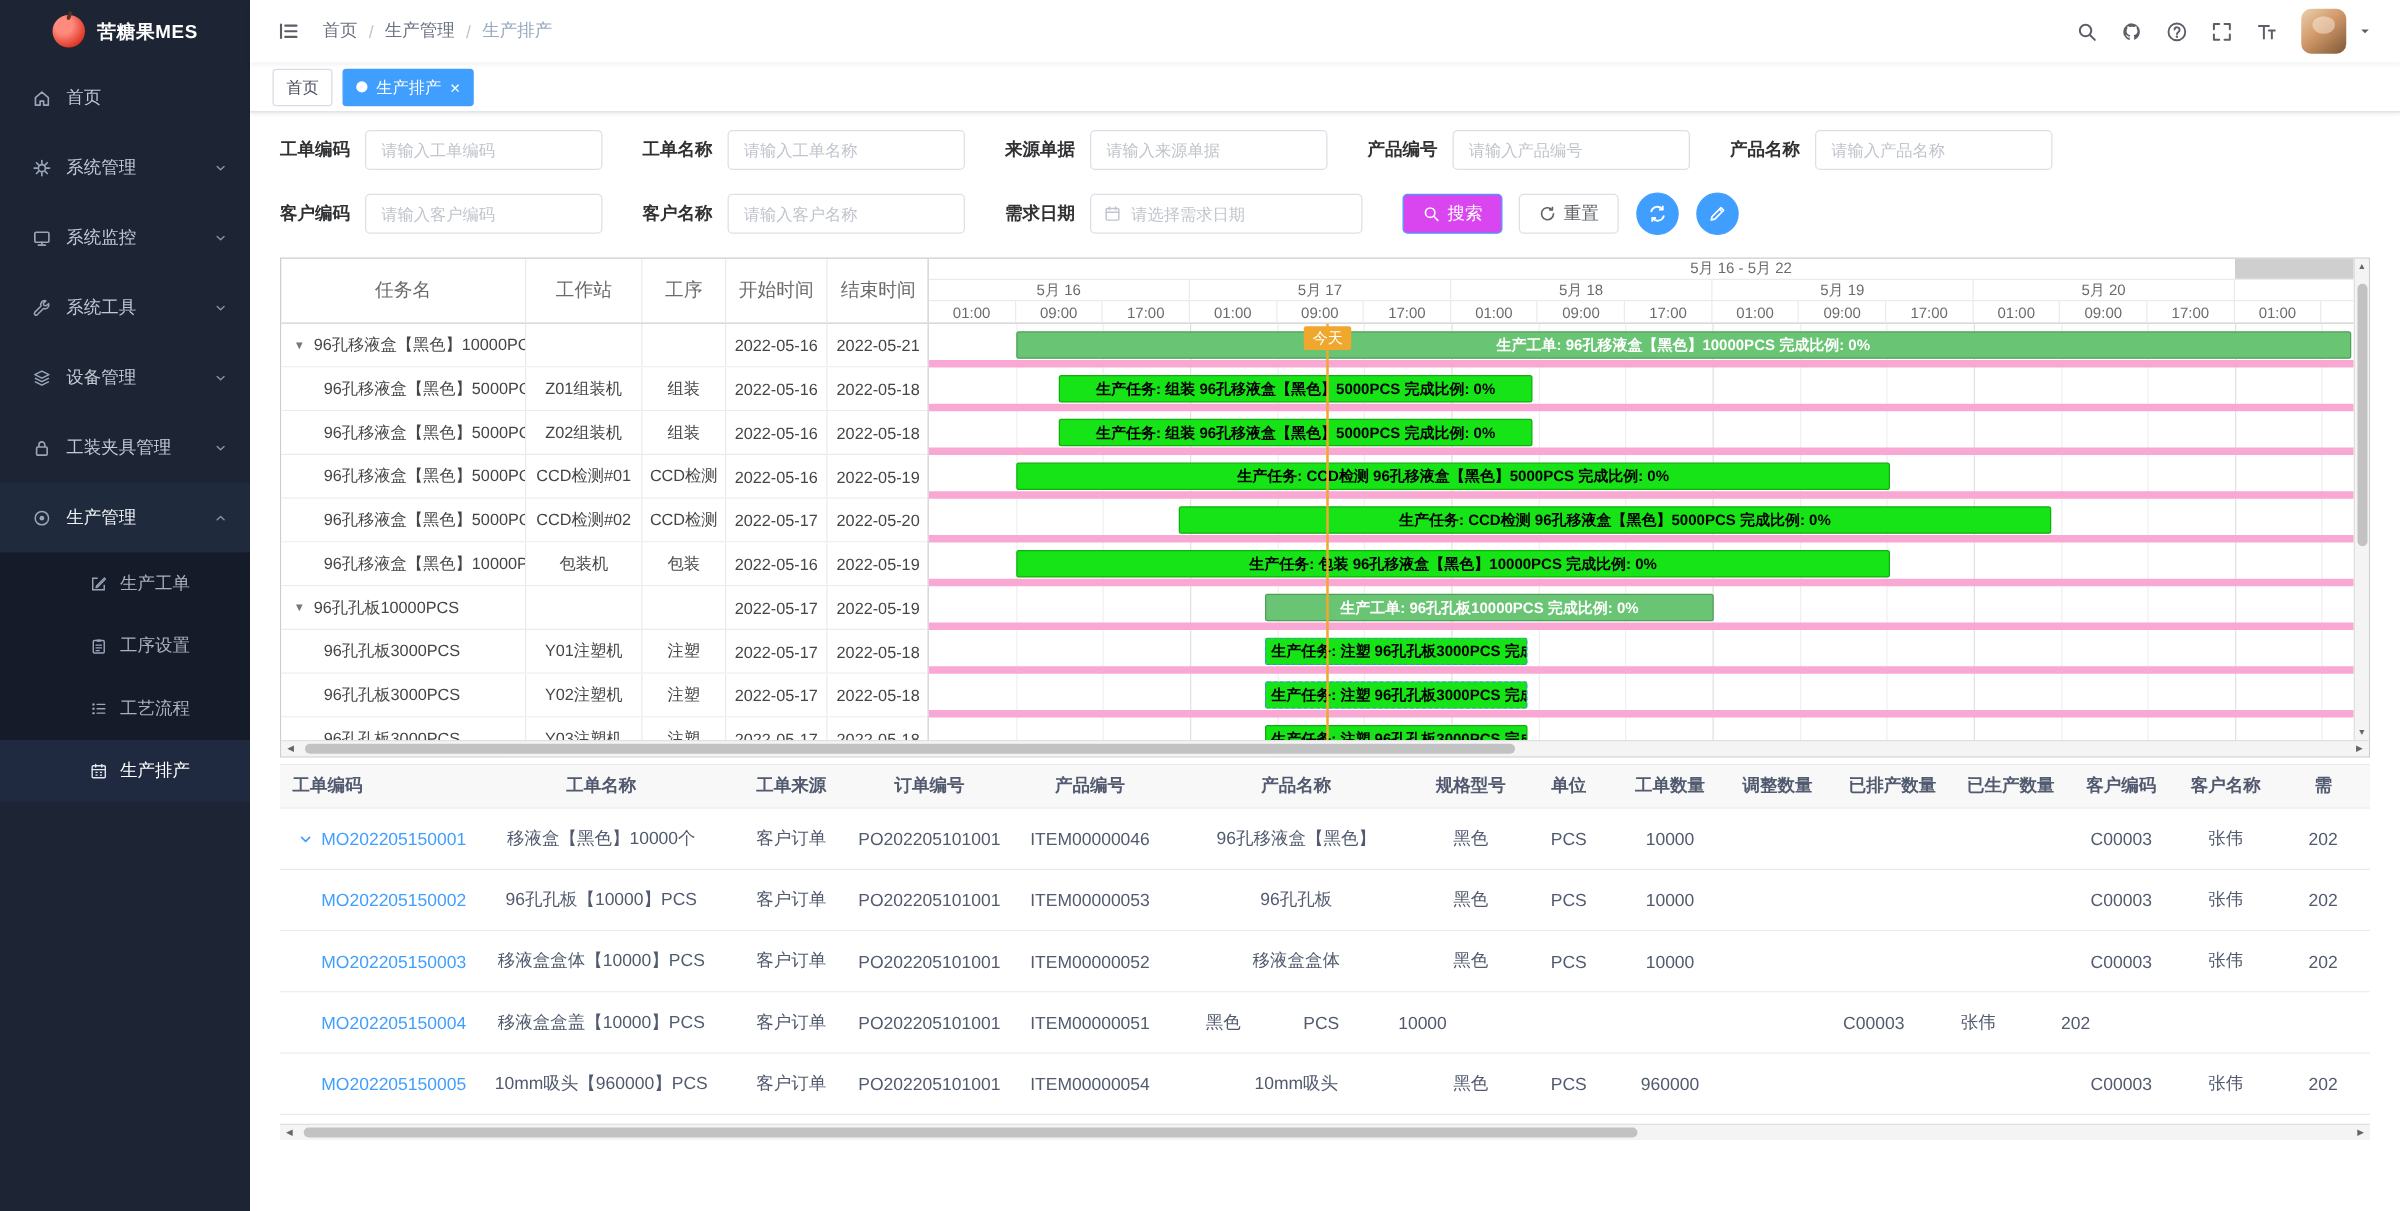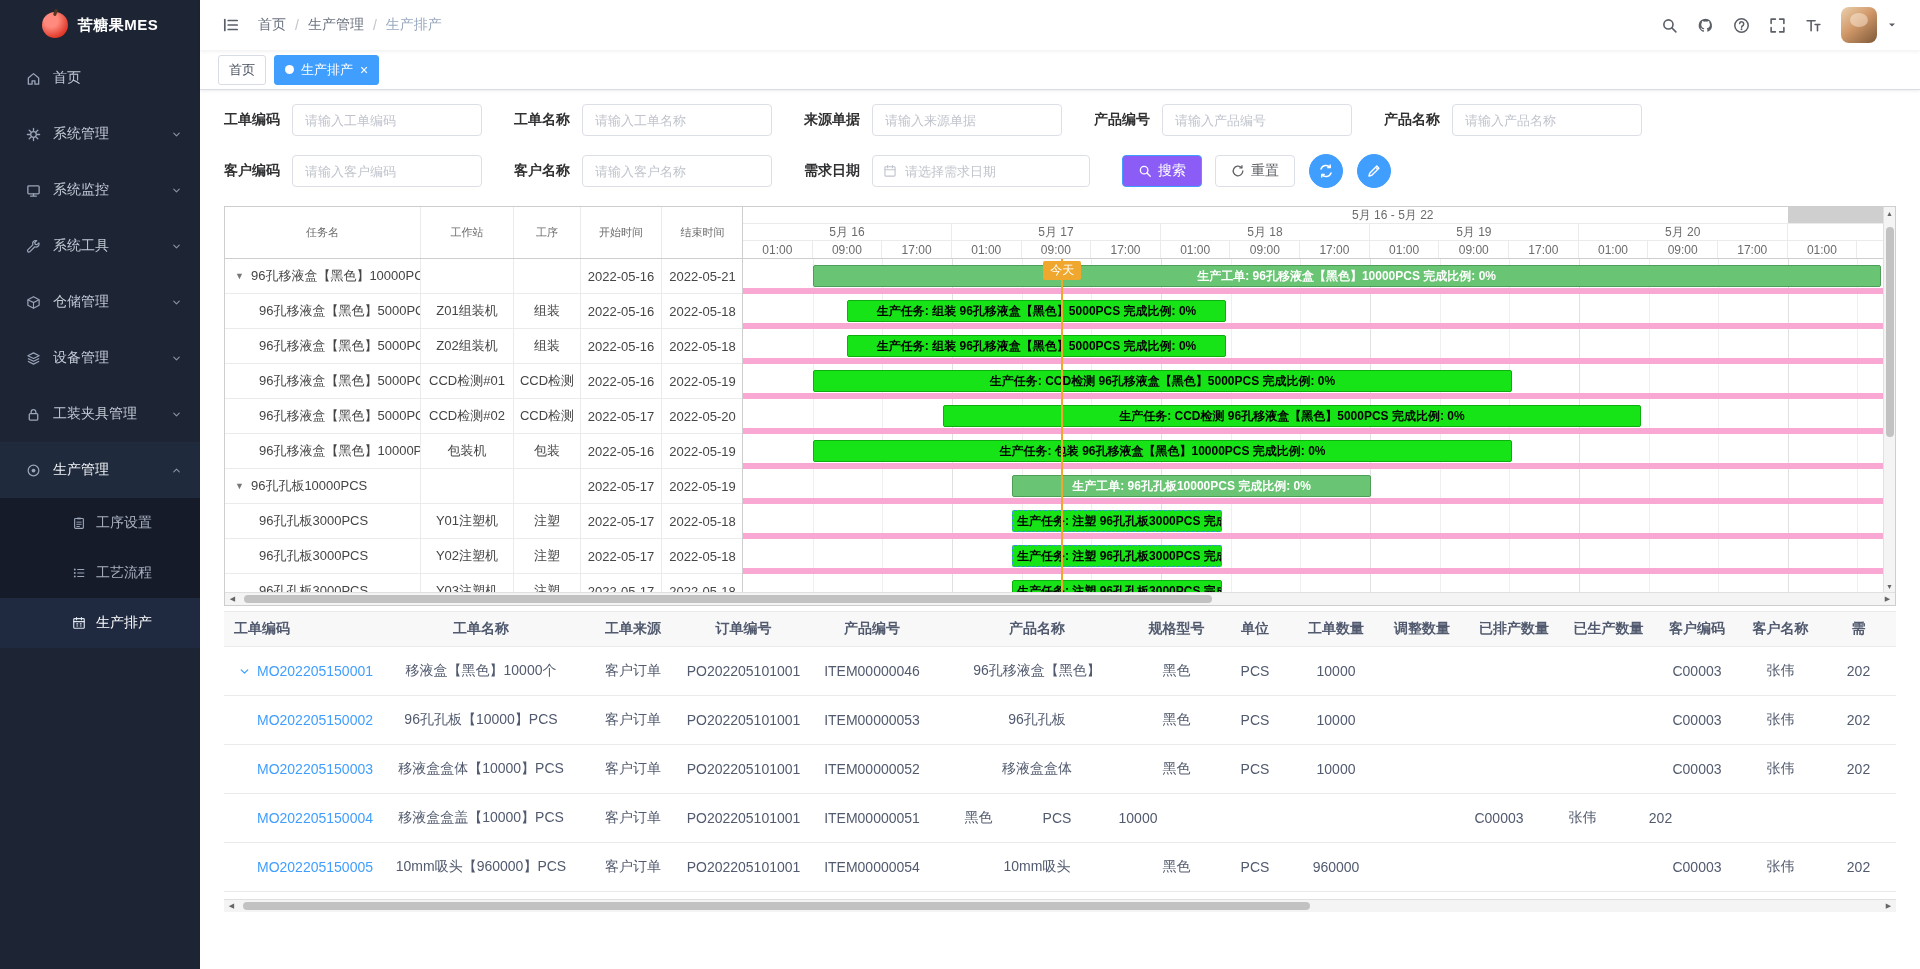--- a/index.html
+++ b/index.html
@@ -60,32 +60,32 @@
   .filter-row{display:flex;align-items:center;margin-bottom:18px}
   .filter-group{display:flex;align-items:center;margin-right:32px}
   .f-label{font-weight:bold;color:#303133;margin-right:12px;white-space:nowrap;font-size:14px}
   input.f-input{width:190px;height:32px;border:1px solid #dcdfe6;border-radius:4px;padding:0 12px;font-size:13px;color:#606266;outline:none;font-family:inherit}
   input::placeholder{color:#c0c4cc}
   .f-input.date{width:218px;height:32px;border:1px solid #dcdfe6;border-radius:4px;display:flex;align-items:center;padding:0 10px;gap:8px;background:#fff}
   .cal-icn{width:14px;height:14px;color:#c0c4cc;flex:0 0 14px}
   .bare-input{border:none;outline:none;flex:1;font-size:13px;color:#606266;font-family:inherit;min-width:0}
   .btn{height:32px;display:inline-flex;align-items:center;gap:6px;border-radius:4px;font-size:14px;cursor:pointer;font-family:inherit}
   .btn-icn{width:14px;height:14px}
-  .btn-primary{background:#8b5cf6;border:1px solid #409eff;color:#fff;padding:0 15px}
+  .btn-primary{background:#d946ef;border:1px solid #409eff;color:#fff;padding:0 15px}
   .btn-plain{background:#fff;border:1px solid #dcdfe6;color:#606266;padding:0 15px;margin-left:13px}
   .btn-circle{width:34px;height:34px;border-radius:50%;background:#409eff;border:1px solid #409eff;color:#fff;
     display:inline-flex;align-items:center;justify-content:center;cursor:pointer;margin-left:14px}
   .btn-circle .btn-icn{width:16px;height:16px}
 
   
   .gantt{width:1672px;border:1px solid #cecece;background:#fff;margin-bottom:5px}
   .g-main{display:flex;height:385px}
   .g-left{width:518px;flex:0 0 518px;border-right:1px solid #cecece;overflow:hidden}
   .g-left-header{height:52px;display:flex;border-bottom:1px solid #cecece}
-  .g-col-h{display:flex;align-items:center;justify-content:center;font-size:11px;color:#6b6b6b;border-right:1px solid #ebebeb;flex:0 0 auto}
+  .g-col-h{display:flex;align-items:center;justify-content:center;font-size:15px;color:#6b6b6b;border-right:1px solid #ebebeb;flex:0 0 auto}
   .g-col-h:last-child{border-right:none}
   .g-body{height:333px;overflow:hidden}
   .g-row{height:35px;display:flex;border-bottom:1px solid #ebebeb;background:#fff;cursor:pointer}
   .g-cell{display:flex;align-items:center;justify-content:center;font-size:13px;color:#454545;border-right:1px solid #ebebeb;overflow:hidden;white-space:nowrap;flex:0 0 auto}
   .g-cell:last-child{border-right:none}
   .g-cell.name{justify-content:flex-start;padding-left:34px}
   .g-cell.name.group{padding-left:10px}
   .tri{font-size:9px;color:#777;margin-right:7px;cursor:pointer}
   .nm{overflow:hidden;white-space:nowrap}
   .g-right{flex:1;min-width:0;position:relative;overflow:hidden}
@@ -184,48 +184,34 @@
           <span class="mi-label">系统工具</span>
           <span class="icn mi-arrow">
             <svg viewBox="0 0 16 16">
               <path d="m4 6 4 4 4-4" fill="none" stroke="currentColor" stroke-width="1.6" stroke-linecap="round" stroke-linejoin="round"></path>
             </svg>
           </span>
         </div>
         <div class="menu-item">
           <span class="icn mi-icn">
             <svg viewBox="0 0 16 16">
-              <path d="M8 1.8 14 5v6L8 14.2 2 11V5z" fill="none" stroke="currentColor" stroke-width="1.3" stroke-linejoin="round"></path>
-              <path d="M2 5l6 3 6-3M8 8v6" fill="none" stroke="currentColor" stroke-width="1.2"></path>
-            </svg>
-          </span>
-          <span class="mi-label">仓储管理</span>
+              <path d="M8 2 14 5 8 8 2 5z" fill="none" stroke="currentColor" stroke-width="1.3" stroke-linejoin="round"></path>
+              <path d="M2 8l6 3 6-3M2 11l6 3 6-3" fill="none" stroke="currentColor" stroke-width="1.3" stroke-linejoin="round"></path>
+            </svg>
+          </span>
+          <span class="mi-label">设备管理</span>
           <span class="icn mi-arrow">
             <svg viewBox="0 0 16 16">
               <path d="m4 6 4 4 4-4" fill="none" stroke="currentColor" stroke-width="1.6" stroke-linecap="round" stroke-linejoin="round"></path>
             </svg>
           </span>
         </div>
         <div class="menu-item">
           <span class="icn mi-icn">
             <svg viewBox="0 0 16 16">
-              <path d="M8 2 14 5 8 8 2 5z" fill="none" stroke="currentColor" stroke-width="1.3" stroke-linejoin="round"></path>
-              <path d="M2 8l6 3 6-3M2 11l6 3 6-3" fill="none" stroke="currentColor" stroke-width="1.3" stroke-linejoin="round"></path>
-            </svg>
-          </span>
-          <span class="mi-label">设备管理</span>
-          <span class="icn mi-arrow">
-            <svg viewBox="0 0 16 16">
-              <path d="m4 6 4 4 4-4" fill="none" stroke="currentColor" stroke-width="1.6" stroke-linecap="round" stroke-linejoin="round"></path>
-            </svg>
-          </span>
-        </div>
-        <div class="menu-item">
-          <span class="icn mi-icn">
-            <svg viewBox="0 0 16 16">
               <rect x="3.5" y="7" width="9" height="7" rx="1" fill="none" stroke="currentColor" stroke-width="1.4"></rect>
               <path d="M5.5 7V5.2a2.5 2.5 0 0 1 5 0V7" fill="none" stroke="currentColor" stroke-width="1.4"></path>
             </svg>
           </span>
           <span class="mi-label">工装夹具管理</span>
           <span class="icn mi-arrow">
             <svg viewBox="0 0 16 16">
               <path d="m4 6 4 4 4-4" fill="none" stroke="currentColor" stroke-width="1.6" stroke-linecap="round" stroke-linejoin="round"></path>
             </svg>
           </span>
@@ -238,20 +224,29 @@
             </svg>
           </span>
           <span class="mi-label">生产管理</span>
           <span class="icn mi-arrow flip">
             <svg viewBox="0 0 16 16">
               <path d="m4 6 4 4 4-4" fill="none" stroke="currentColor" stroke-width="1.6" stroke-linecap="round" stroke-linejoin="round"></path>
             </svg>
           </span>
         </div>
         <div class="submenu">
+          <div class="submenu-item">
+            <span class="icn mi-icn">
+              <svg viewBox="0 0 16 16">
+                <path d="M13 9v4.5H2.5V3H7" fill="none" stroke="currentColor" stroke-width="1.3"></path>
+                <path d="M6 10 13.2 2.8l1 1L7 11l-1.5.5z" fill="none" stroke="currentColor" stroke-width="1.2" stroke-linejoin="round"></path>
+              </svg>
+            </span>
+            <span class="mi-label">生产工单</span>
+          </div>
           <div class="submenu-item">
             <span class="icn mi-icn">
               <svg viewBox="0 0 16 16">
                 <rect x="3" y="2.8" width="10" height="11.4" rx="1" fill="none" stroke="currentColor" stroke-width="1.3"></rect>
                 <path d="M6 1.8h4v2H6z" fill="currentColor"></path>
                 <path d="M5.5 7h5M5.5 9.5h5M5.5 12h3" stroke="currentColor" stroke-width="1.1" stroke-linecap="round" fill="none"></path>
               </svg>
             </span>
             <span class="mi-label">工序设置</span>
           </div>

